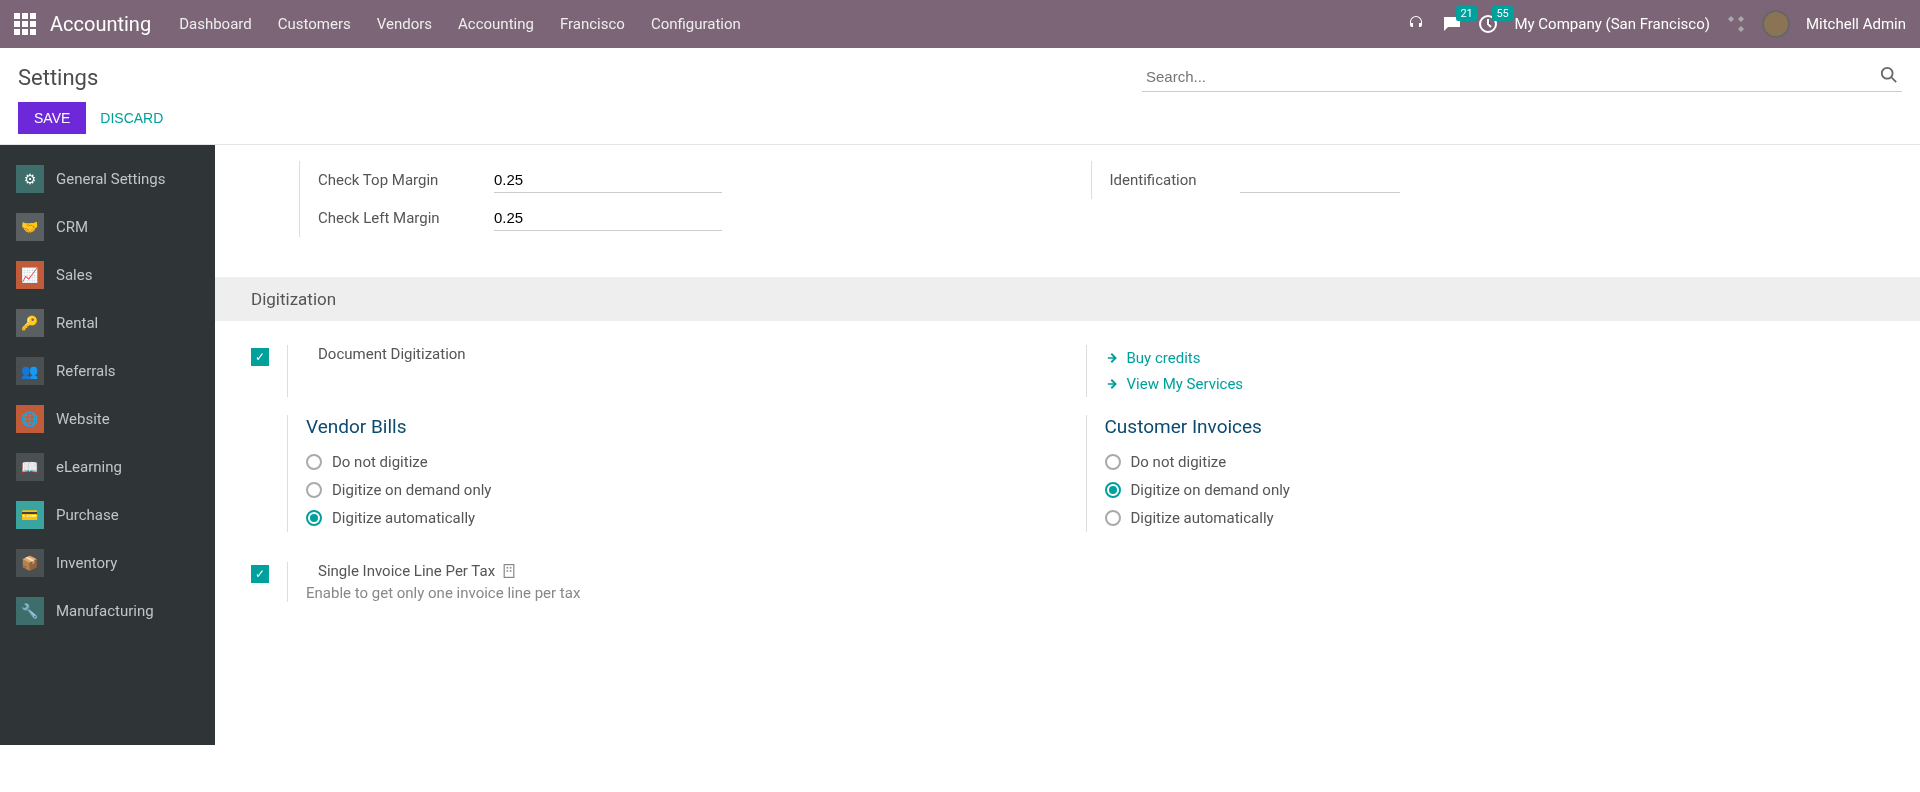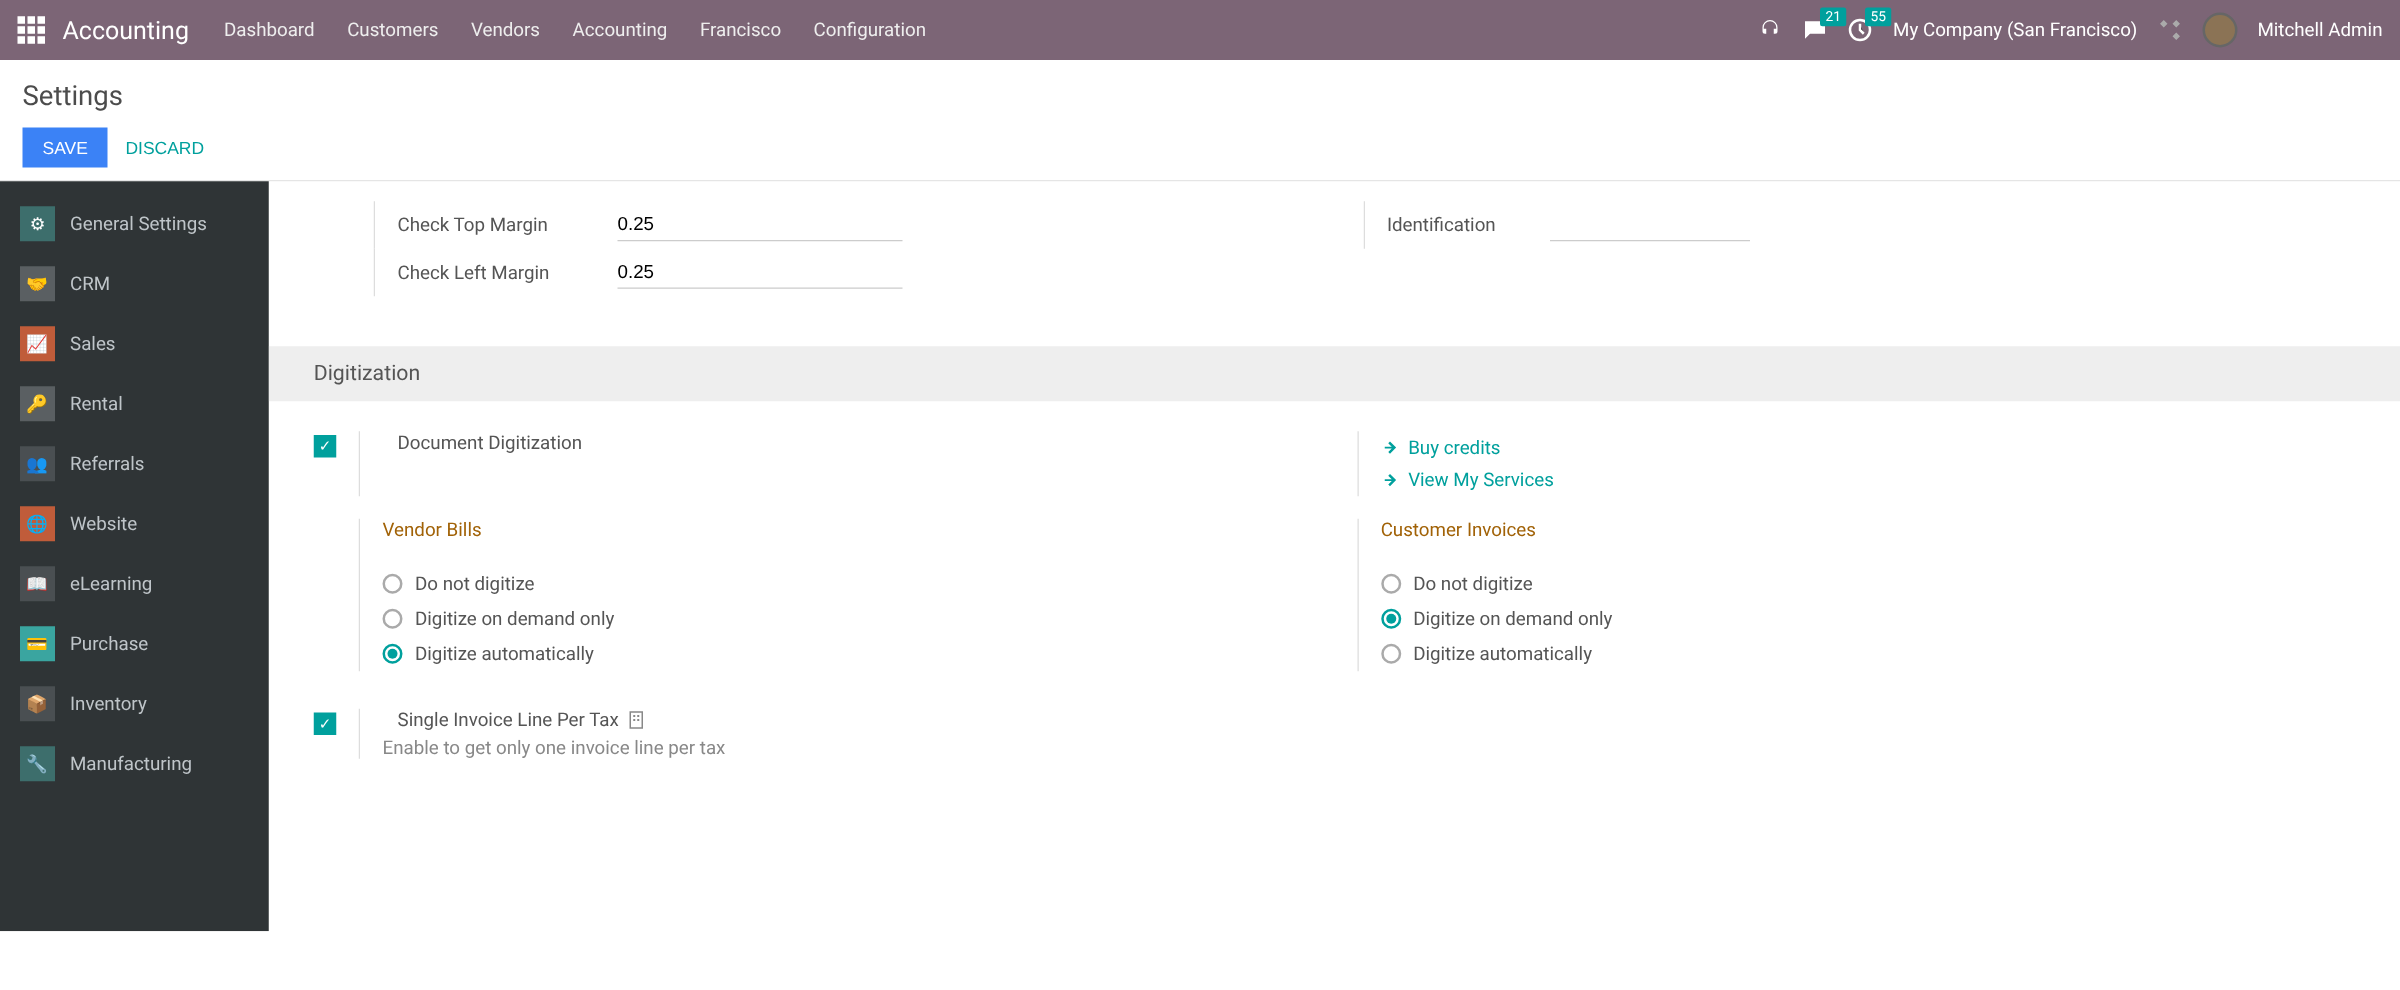--- a/index.html
+++ b/index.html
@@ -16,21 +16,21 @@
 .badge { position: absolute; top: -8px; left: 14px; background: #00a09d; color: #fff; font-size: 11px; padding: 1px 4px; border-radius: 2px; }
 .company { font-size: 15px; color: #fff; cursor: pointer; }
 .avatar { width: 28px; height: 28px; border-radius: 50%; background: #8b7355; border: 2px solid #666; display: inline-block; }
 .username { font-size: 15px; color: #fff; cursor: pointer; }
 .subhead { display: flex; align-items: center; padding: 10px 18px 0 18px; height: 48px; }
 .page-title { font-size: 22px; color: #4c4c4c; flex: 0 0 auto; }
 .search-wrap { margin-left: auto; width: 760px; position: relative; }
 .search-input { width: 100%; border: none; border-bottom: 1px solid #ccc; padding: 6px 28px 6px 4px; font-size: 15px; outline: none; }
 .search-icon { position: absolute; right: 4px; top: 4px; cursor: pointer; }
 .btnbar { padding: 6px 18px 10px 18px; display: flex; gap: 14px; align-items: center; border-bottom: 1px solid #e5e5e5; }
-.btn-save { background: #3b82f6; color: #fff; border: none; padding: 8px 16px; font-size: 14px; cursor: pointer; }
+.btn-save { background: #6d28d9; color: #fff; border: none; padding: 8px 16px; font-size: 14px; cursor: pointer; }
 .btn-discard { color: #00a09d; background: none; border: none; font-size: 14px; cursor: pointer; }
 .body-row { display: flex; min-height: 600px; }
 .sidebar { width: 215px; background: #2f3436; padding-top: 10px; }
 .side-item { display: flex; align-items: center; gap: 12px; padding: 10px 16px; color: #bfc5c9; cursor: pointer; font-size: 15px; }
 .side-icon { width: 28px; height: 28px; background: #3d6e6c; display: flex; align-items: center; justify-content: center; color: #fff; font-size: 14px; }
 .side-icon.gray { background: #5a5f62; }
 .side-icon.orange { background: #c05c3a; }
 .side-icon.teal { background: #3aa5a0; }
 .side-icon.dark { background: #4a4f52; }
 .content { flex: 1; overflow: auto; }
@@ -46,21 +46,21 @@
 .setting-title { font-size: 15px; color: #555; margin-bottom: 4px; display: flex; align-items: center; gap: 6px; margin-left: 12px; }
 .setting-desc { color: #888; font-size: 15px; }
 .two-checks { display:flex; }
 .two-checks .leftblk { flex:1; border-left:1px solid #ddd; padding-left:18px; }
 .two-checks .rightblk { flex:1; border-left:1px solid #ddd; padding-left:18px; }
 .link-row { display:flex; align-items:center; gap:8px; color:#00a09d; font-size:15px; cursor:pointer; padding:4px 0; }
 .radio-row { display:flex; align-items:center; gap:10px; padding:5px 0; font-size:15px; color:#555; cursor:pointer; }
 .radio { width:16px; height:16px; border:2px solid #aaa; border-radius:50%; display:inline-flex; align-items:center; justify-content:center; }
 .radio.checked { border-color:#00a09d; }
 .radio.checked::after { content:""; width:8px; height:8px; background:#00a09d; border-radius:50%; }
-.sub-head { font-size:15px; color:#a16207; margin-bottom:10px; }
+.sub-head { font-size:19px; color:#0c4a6e; }
 svg { display:block; }
 </style>
 </head>
 <body>
 
 <div class="topbar">
   <div class="apps-icon">
       <span></span>
       <span></span>
       <span></span>
@@ -106,20 +106,29 @@
           <path fill="#aaa" d="M18 5l-3 3-3-3 3-3 3 3zM5 2l3 3-3 3-3-3 3-3zm10 10l3 3-3 3-3-3 3-3z"></path>
         </svg>
     </div>
     <span class="avatar"></span>
     <div class="username">Mitchell Admin</div>
   </div>
 </div>
 
 <div class="subhead">
   <div class="page-title">Settings</div>
+  <div class="search-wrap">
+    <input class="search-input" placeholder="Search..." style="">
+    <span class="search-icon">
+      <svg width="18" height="18" viewBox="0 0 20 20">
+          <circle cx="8" cy="8" r="6" fill="none" stroke="#666" stroke-width="2"></circle>
+          <path stroke="#666" stroke-width="2" d="M13 13l5 5"></path>
+        </svg>
+    </span>
+  </div>
 </div>
 
 <div class="btnbar">
   <button class="btn-save">SAVE</button>
   <button class="btn-discard">DISCARD</button>
 </div>
 
 <div class="body-row">
   <div class="sidebar">
     <div class="side-item">

